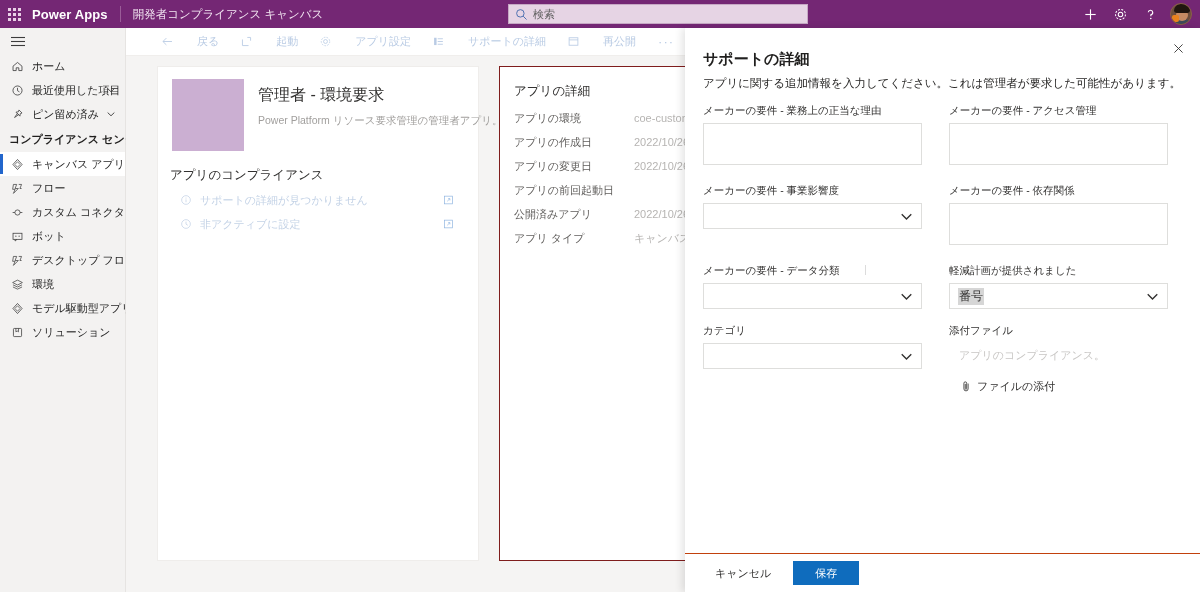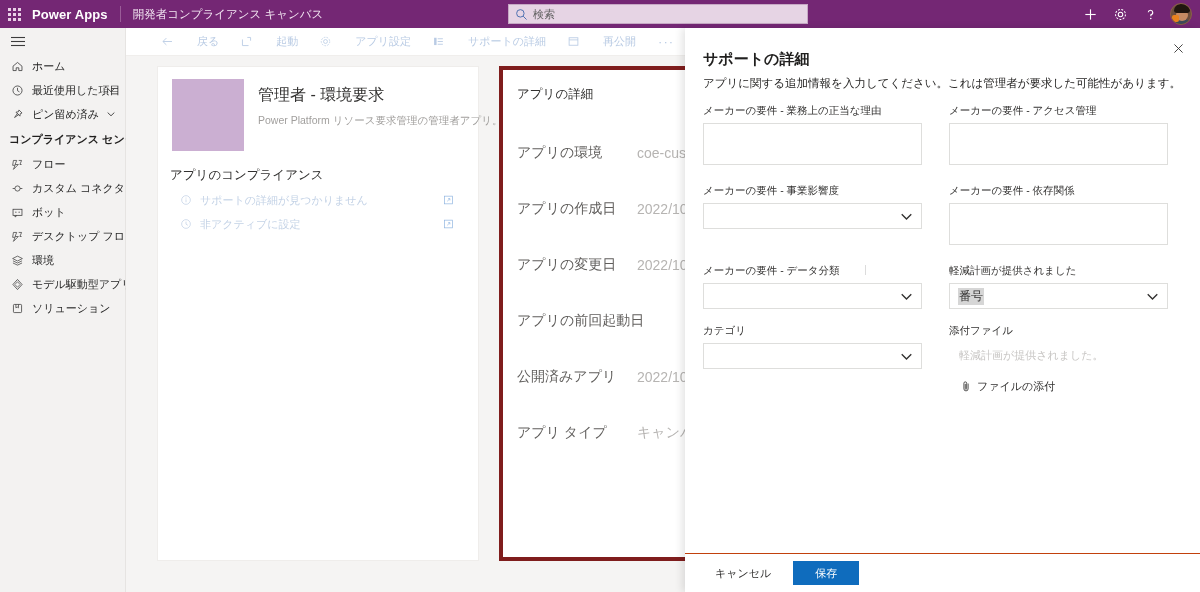--- a/index.html
+++ b/index.html
@@ -117,24 +117,24 @@
     display: flex; align-items: center; height: 24px; padding: 0 12px 0 22px;
     font-size: 11px; color: #c3d2e6; cursor: pointer; position: relative;
   }
   .comp-row .cr-ico { width: 14px; flex: none; display: flex; align-items: center; color: #c3d2e6; }
   .comp-row .cr-lbl { margin-left: 6px; white-space: nowrap; }
   .comp-row .cr-ext { position: absolute; right: 24px; top: 50%; transform: translateY(-50%); color: #8fb4e0; }
 
   
   .card-details {
     position: absolute; left: 499px; top: 66px; width: 322px; height: 495px;
-    background: #ffffff; border: 4px solid #7f1d1d; overflow: hidden;
+    background: #ffffff; border: 1px solid #7f1d1d; overflow: hidden;
   }
   .details-title { font-size: 12.5px; color: #323130; padding: 16px 0 6px 14px; }
-  .det-row { display: flex; height: 24px; align-items: center; padding-left: 14px; font-size: 14px; margin-top: 32px; }
+  .det-row { display: flex; height: 24px; align-items: center; padding-left: 14px; font-size: 11px; }
   .det-key { width: 120px; color: #605e5c; white-space: nowrap; flex: none; }
   .det-val { color: #b6b4b2; white-space: nowrap; }
 
   
   .panel {
     position: absolute; top: 28px; right: 0; width: 515px; height: 564px;
     background: #ffffff; box-shadow: -3px 0 8px rgba(0,0,0,.11);
   }
   .panel-close {
     position: absolute; right: 10px; top: 8px; width: 24px; height: 24px;
@@ -295,20 +295,29 @@
       <span class="nv-label">ピン留め済み</span>
       <span class="nv-chev">
         <svg width="10" height="10" viewBox="0 0 12 12">
             <path d="M2 4.3 6 8.1l4-3.8" fill="none" stroke="#3c3c3c" stroke-width="1.1"></path>
           </svg>
       </span>
     </div>
 
     <div class="nav-group-title">コンプライアンス センター</div>
 
+    <div class="nav-item selected">
+      <span class="nv-ico">
+        <svg width="13" height="13" viewBox="0 0 16 16">
+            <path d="M8 1.8 13.6 8 8 14.2 2.4 8z" fill="none" stroke="#3c3c3c" stroke-width=".95"></path>
+            <path d="M8 4.6 11.2 8 8 11.4 4.8 8z" fill="none" stroke="#3c3c3c" stroke-width=".8"></path>
+          </svg>
+      </span>
+      <span class="nv-label">キャンバス アプリ</span>
+    </div>
 
     <div class="nav-item">
       <span class="nv-ico">
         <svg width="13" height="13" viewBox="0 0 16 16">
             <path d="M3 3h4l-2 5h4l-6 6 2-5H2z" fill="none" stroke="#3c3c3c" stroke-width=".9"></path>
             <path d="M9.5 3h3.5l-2 5h2" fill="none" stroke="#3c3c3c" stroke-width=".9"></path>
           </svg>
       </span>
       <span class="nv-label">フロー</span>
     </div>
@@ -573,21 +582,21 @@
           <span class="sel-val"></span>
           <span class="chev">
             <svg width="13" height="13" viewBox="0 0 12 12">
                 <path d="M1.6 4 6 8.4 10.4 4" fill="none" stroke="#323130" stroke-width="1.25"></path>
               </svg>
           </span>
         </div>
       </div>
       <div class="fld">
         <div class="fld-label">添付ファイル</div>
-        <div class="attach-empty">軽減計画が提供されました。</div>
+        <div class="attach-empty">アプリのコンプライアンス。</div>
         <div class="attach-btn">
           <span class="clip">
             <svg width="11" height="13" viewBox="0 0 12 16">
                 <path d="M8 4.4v6.4a2.6 2.6 0 0 1-5.2 0V4a1.7 1.7 0 0 1 3.4 0v6.6a.85.85 0 0 1-1.7 0V4.8" fill="none" stroke="#323130" stroke-width="1"></path>
               </svg>
           </span>
           <span class="ab-lbl">ファイルの添付</span>
         </div>
       </div>
     </div>

